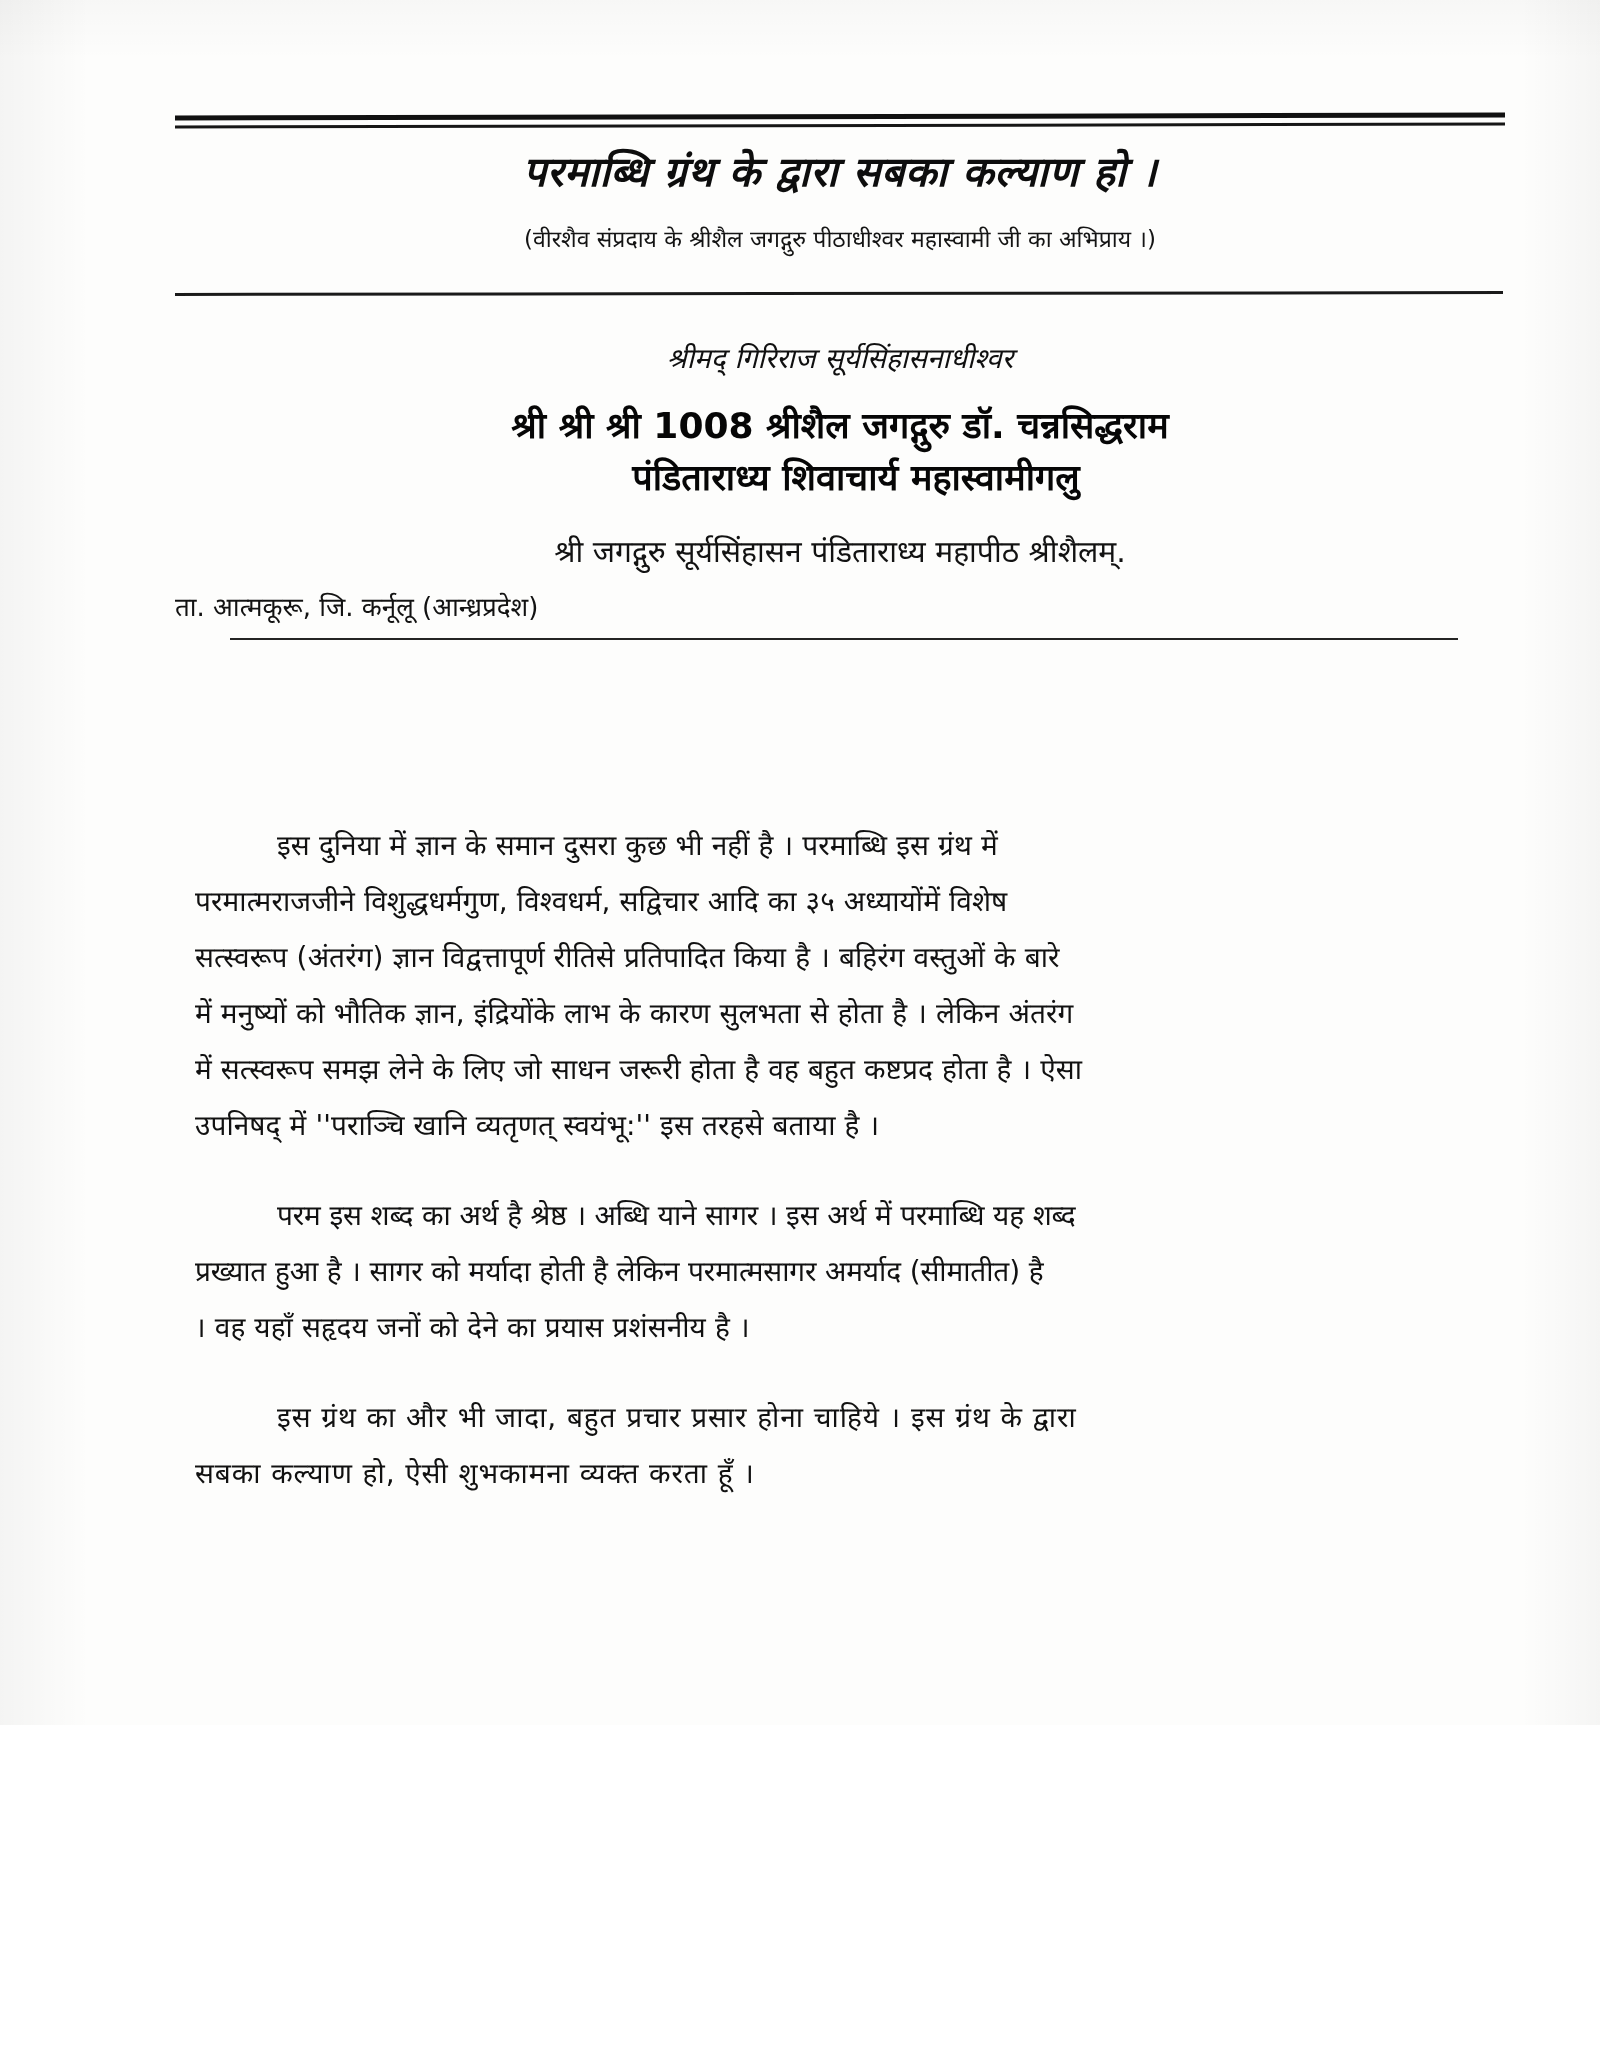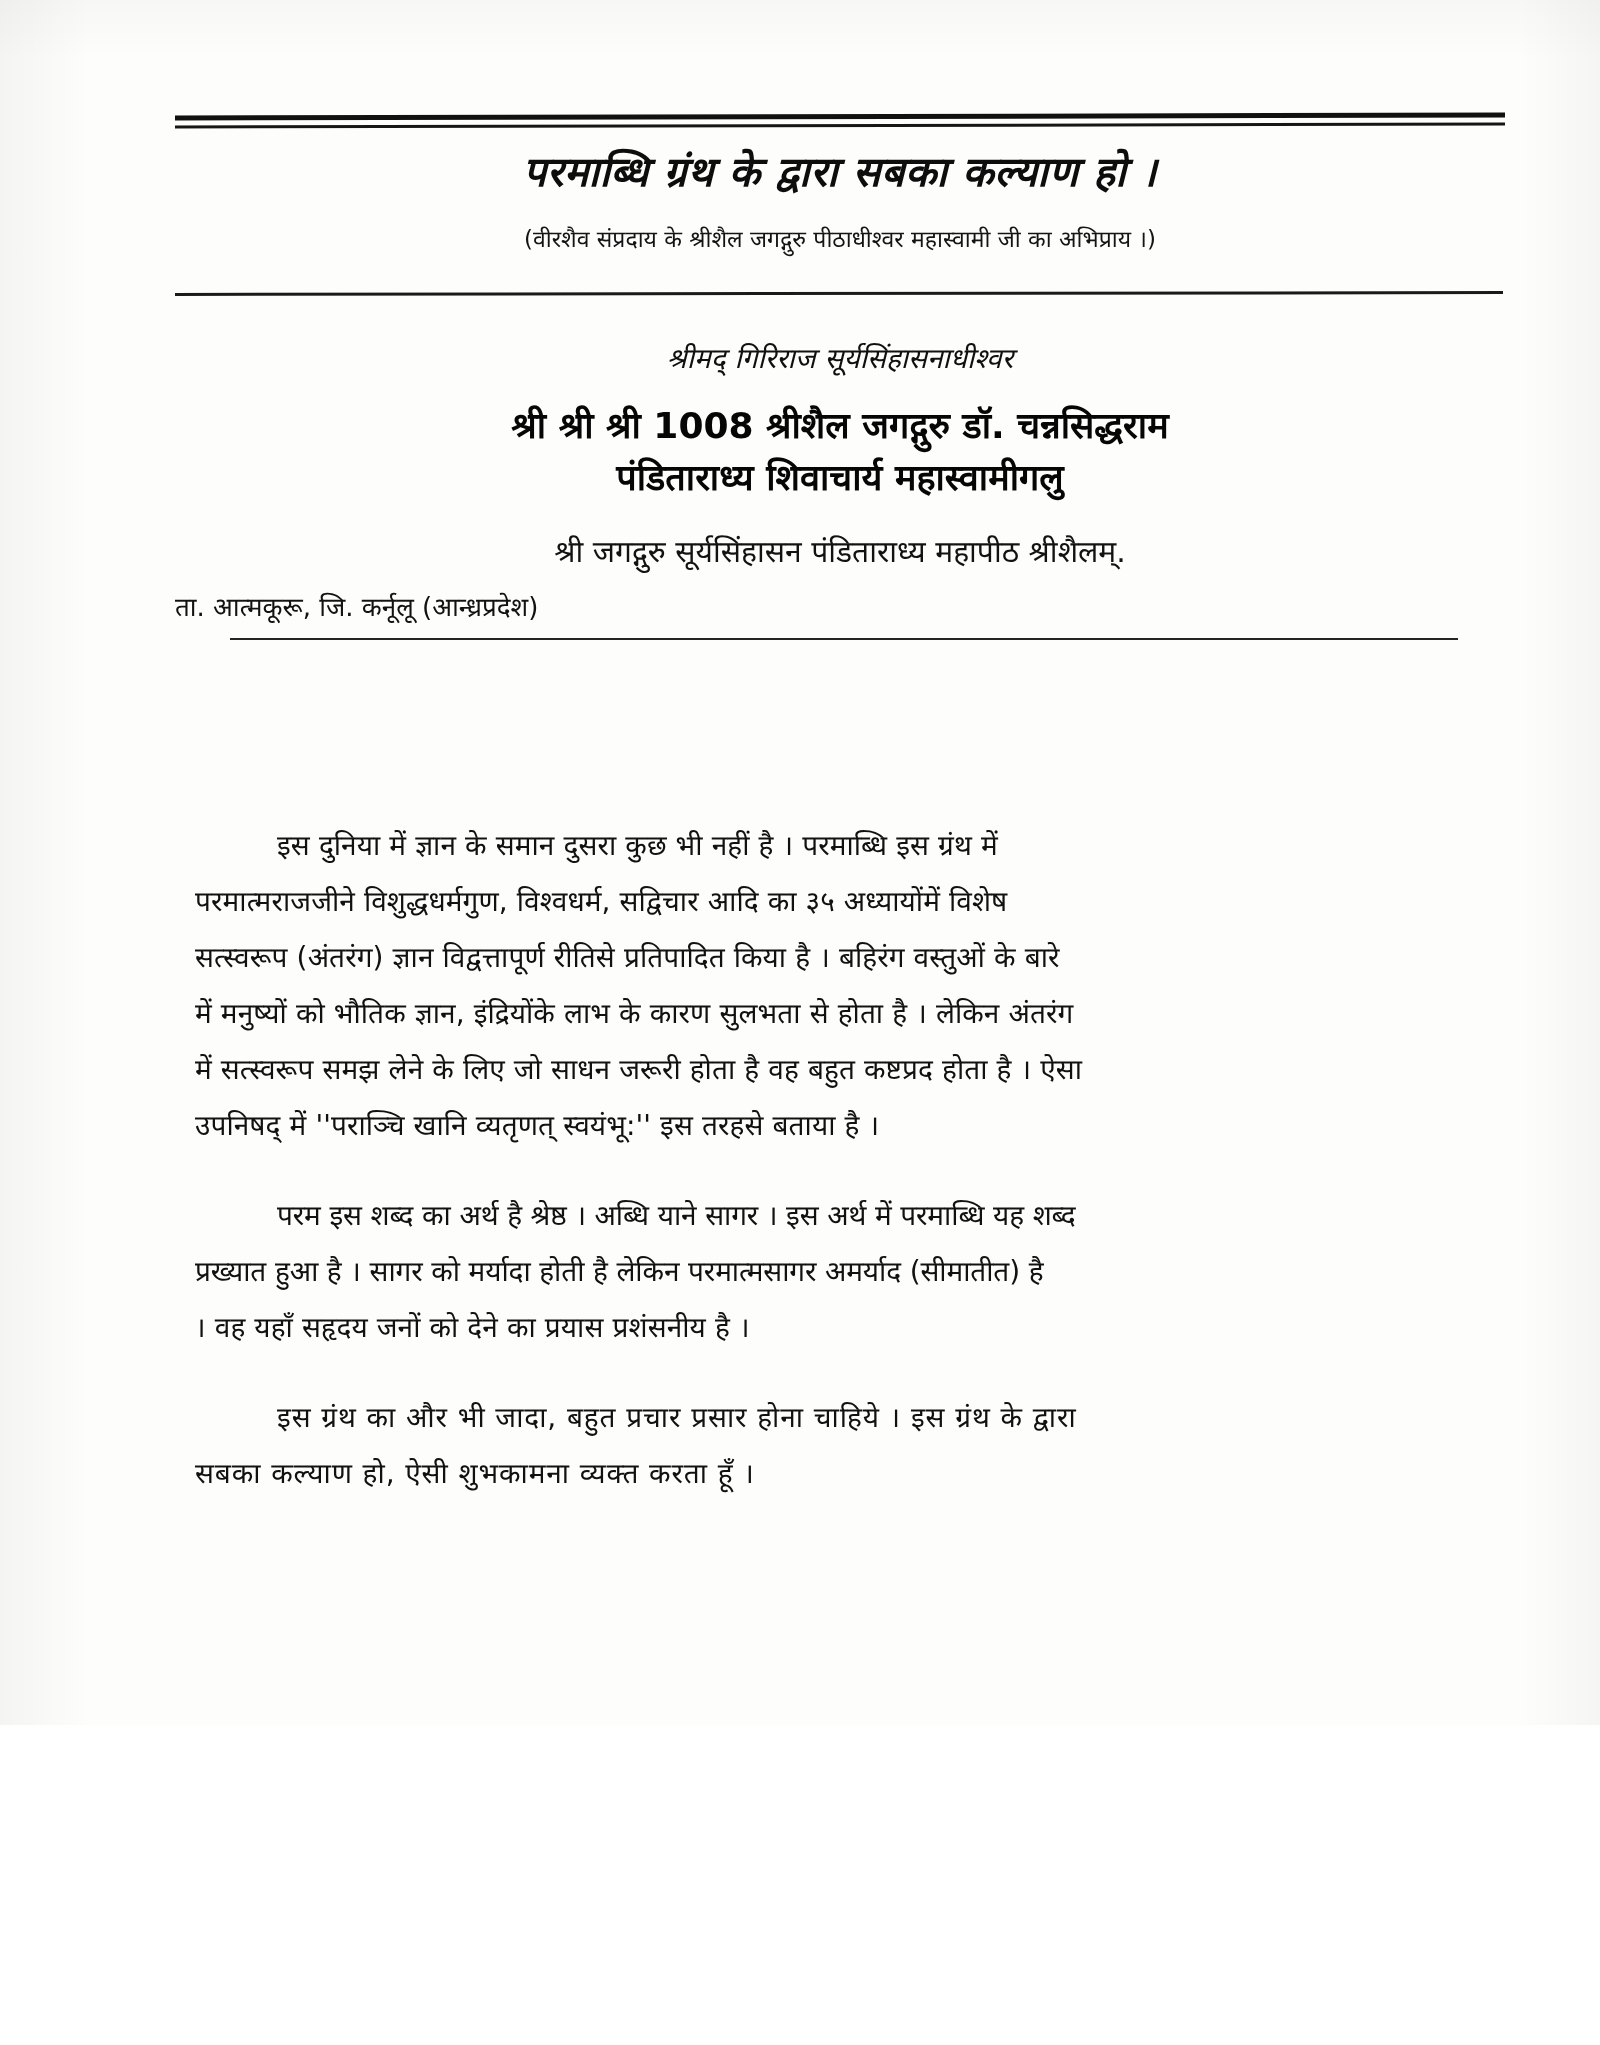--- a/index.html
+++ b/index.html
@@ -116,21 +116,21 @@
     top: 400px;
     width: 1330px;
     text-align: center;
     font-size: 36px;
     font-weight: bold;
     color: #060606;
     white-space: nowrap;
   }
   .hdr-name2 {
     position: absolute;
-    left: 0;
+    left: 16px;
     top: 452px;
     width: 1330px;
     text-align: center;
     font-size: 36px;
     font-weight: bold;
     color: #060606;
     white-space: nowrap;
   }
   .hdr-line4 {
     position: absolute;

